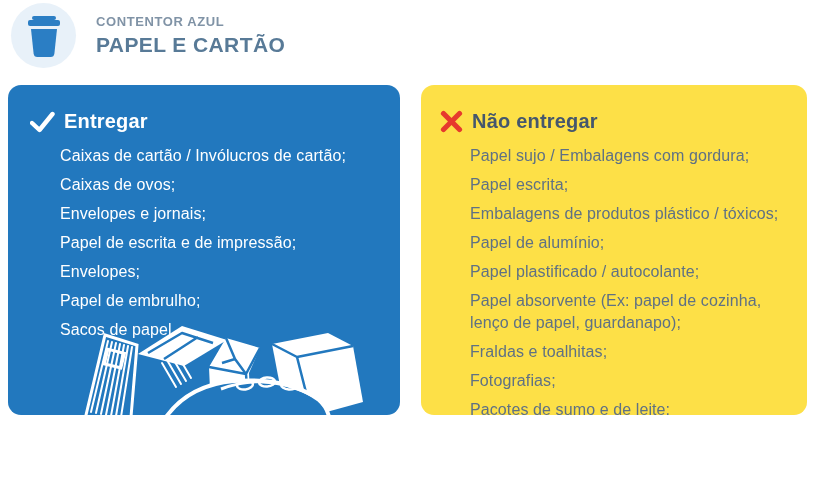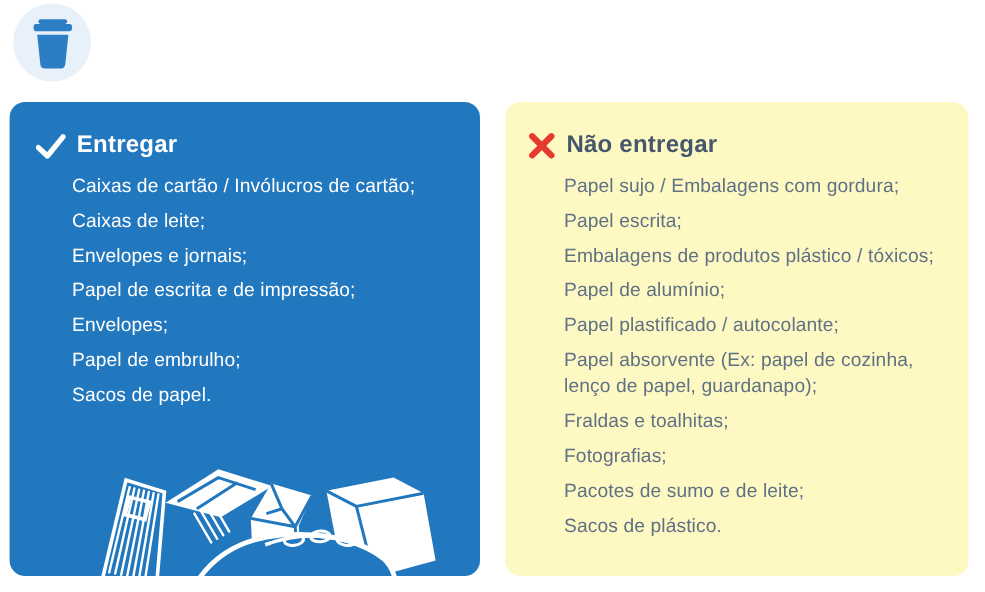--- a/index.html
+++ b/index.html
@@ -28,26 +28,26 @@
     color: #8093a6;
   }
   .page-title {
     font-size: 21px; font-weight: 700; letter-spacing: 0.4px;
     color: #587a97; margin-top: 4px;
   }
 
   
   .main { display: flex; gap: 21px; margin: 18px 8px 0 8px; }
   .panel {
-    height: 395px; border-radius: 13px;
+    height: 330px; border-radius: 13px;
     position: relative; overflow: hidden;
     padding: 25px 22px 0 22px;
   }
   .panel-blue  { width: 392px; background: #2278be; color: #ffffff; }
-  .panel-gray  { width: 386px; background: #fef9c3; padding-left: 19px; }
+  .panel-gray  { width: 386px; background: #fde047; padding-left: 19px; }
 
   .panel-heading { display: flex; align-items: center; gap: 9px; }
   .panel-heading .hicon { flex: 0 0 auto; display: flex; }
   .panel-title { font-size: 20px; font-weight: 700; margin: 0; letter-spacing: 0.2px; }
   .panel-blue .panel-title { color: #ffffff; }
   .panel-gray .panel-title { color: #45576d; }
 
   ul.items { list-style: none; margin: 8px 0 0 0; padding: 0 0 0 30px; }
   .panel-blue ul.items { padding-left: 30px; }
   ul.items li {
@@ -67,36 +67,40 @@
 <body>
 
 <div class="header">
   <div class="icon-circle">
     <svg width="42" height="48" viewBox="0 0 42 48">
       <rect x="9" y="5" width="24" height="4" rx="2" fill="#2b7ec4"></rect>
       <rect x="5" y="9" width="32" height="6" rx="2" fill="#2b7ec4"></rect>
       <path d="M8 18 h26 l-2.6 24.5 q-0.4 3.5 -3.8 3.5 h-13.2 q-3.4 0 -3.8 -3.5 Z" fill="#2b7ec4"></path>
     </svg>
   </div>
+  <div class="header-text">
+    <span class="eyebrow">CONTENTOR AZUL</span>
+    <span class="page-title">PAPEL E CARTÃO</span>
+  </div>
 </div>
 
 <div class="main">
 
   <div class="panel panel-blue">
     <div class="panel-heading">
       <span class="hicon">
         <svg width="25" height="22" viewBox="0 0 25 22">
           <polyline points="2,12 9.5,19 22.5,3" fill="none" stroke="#ffffff" stroke-width="4.4" stroke-linecap="round" stroke-linejoin="round"></polyline>
         </svg>
       </span>
       <h2 class="panel-title">Entregar</h2>
     </div>
     <ul class="items">
         <li>Caixas de cartão / Invólucros de cartão;</li>
-        <li>Caixas de leite;</li>
+        <li>Caixas de ovos;</li>
         <li>Envelopes e jornais;</li>
         <li>Papel de escrita e de impressão;</li>
         <li>Envelopes;</li>
         <li>Papel de embrulho;</li>
         <li>Sacos de papel.</li>
       </ul>
 
     <svg class="illus" viewBox="0 0 292 106">
 
       <g stroke="#ffffff" stroke-width="3" fill="none" stroke-linecap="round">

